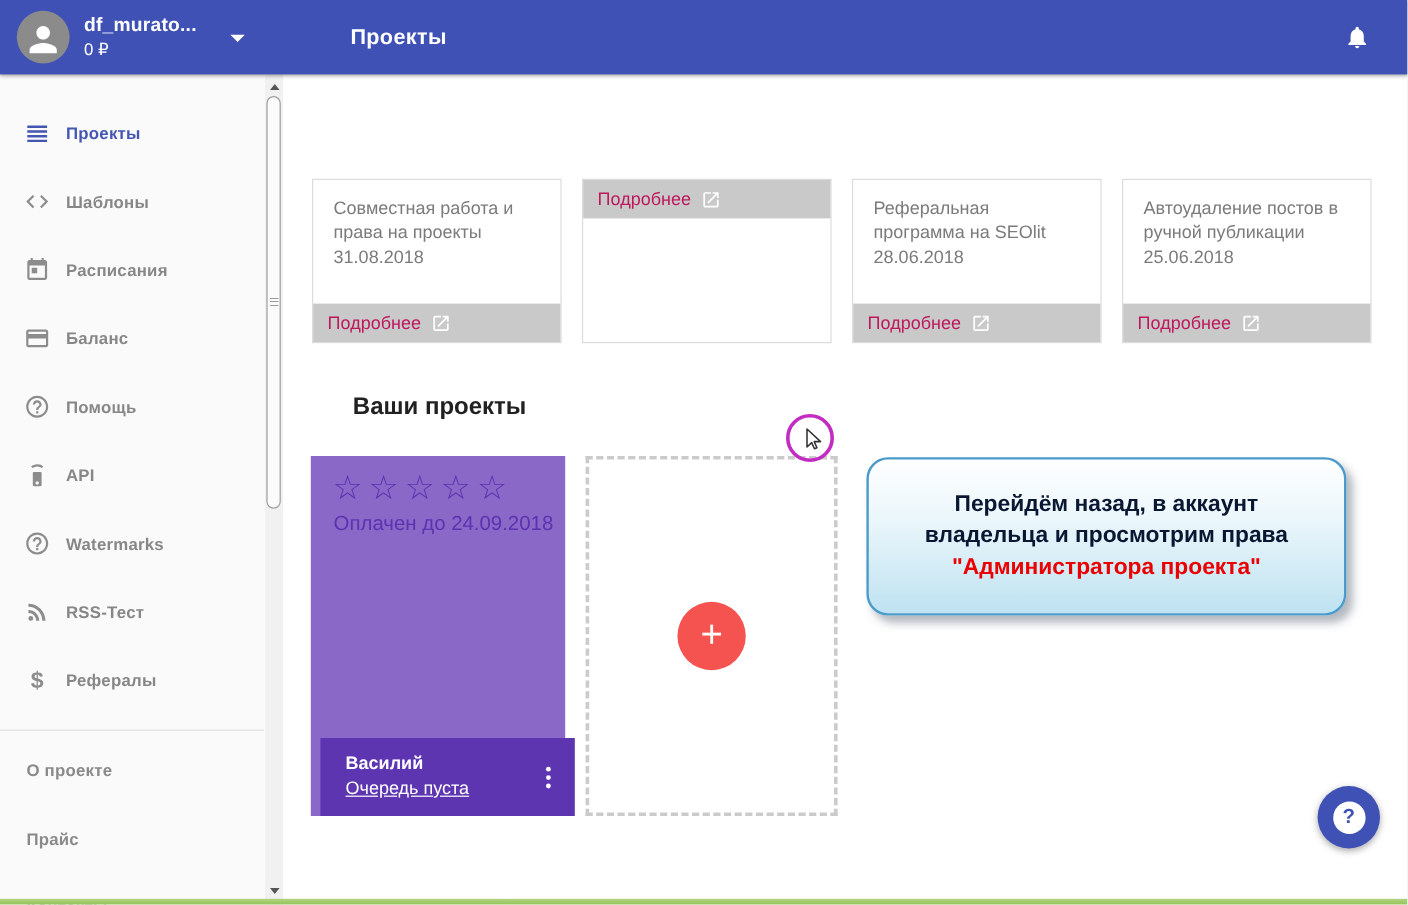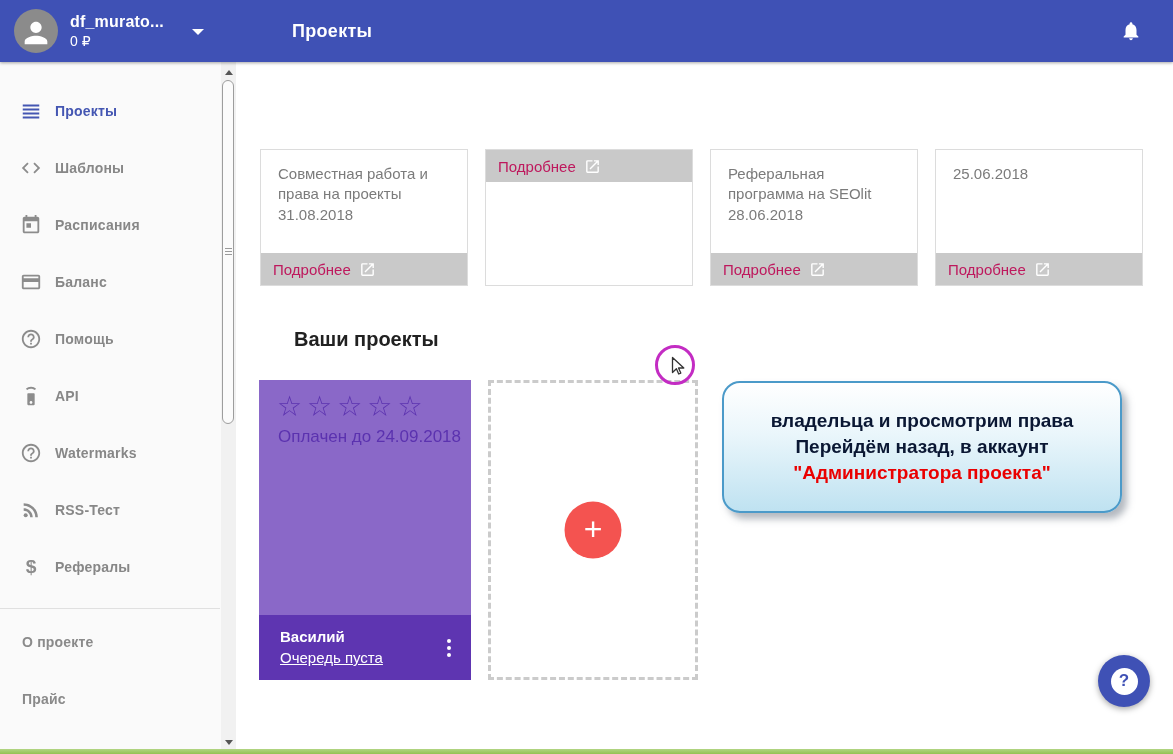--- a/index.html
+++ b/index.html
@@ -60,21 +60,21 @@
   .news-row { position:absolute; left:24px; top:87px; display:flex; gap:17px; }
   .news-card { width:208px; height:137px; background:#fff; border:1px solid #dcdcdc; display:flex; flex-direction:column; }
   .nc-body { flex:1; padding:14px 14px 4px 17px; font-size:15px; color:#7b7b7b; line-height:1.35; }
   .nc-footer { height:32px; background:#c9c9c9; color:#be185d; display:flex; align-items:center;
                padding:8px 12px; gap:8px; font-size:15px; cursor:pointer; }
 
   
   .project-card { position:absolute; left:23px; top:318px; width:212px; height:300px; background:#8a68c8; cursor:pointer; }
   .stars { padding:10px 0 0 18px; font-size:28px; color:#5b32af; letter-spacing:5px; line-height:1.2; cursor:pointer; }
   .paid { padding:3px 0 0 19px; font-size:17px; color:#5b32af; }
-  .pc-footer { position:absolute; left:0; bottom:0; width:100%; height:65px; background:#5e35b1;
+  .pc-footer { position:absolute; left:8px; bottom:0; width:100%; height:65px; background:#5e35b1;
                display:flex; align-items:center; justify-content:space-between; padding:0 14px 0 21px; }
   .pc-name { color:#fff; font-size:15px; font-weight:bold; }
   .pc-queue { display:inline-block; color:#fff; font-size:15px; text-decoration:underline; margin-top:4px; cursor:pointer; }
   .kebab { display:flex; flex-direction:column; gap:3px; padding:6px; cursor:pointer; }
   .kebab i { width:4px; height:4px; border-radius:50%; background:#fff; }
 
   
   .add-card { position:absolute; left:252px; top:318px; width:210px; height:300px; border:3px dashed #cbcbcb; background:transparent; }
   .add-btn { position:absolute; left:50%; top:50%; transform:translate(-50%,-50%); width:57px; height:57px;
              border-radius:50%; background:#f45350; border:none; color:#fff; font-size:32px; font-weight:normal;
@@ -262,20 +262,21 @@
             <span>Подробнее</span>
             <span class="ext-icon white">
               <svg viewBox="0 0 24 24">
                 <path d="M19 19H5V5h7V3H5a2 2 0 0 0-2 2v14a2 2 0 0 0 2 2h14a2 2 0 0 0 2-2v-7h-2v7zM14 3v2h3.59l-9.83 9.83 1.41 1.41L19 6.41V10h2V3h-7z"></path>
               </svg>
             </span>
           </div>
         </div>
         <div class="news-card">
           <div class="nc-body">
+            <div>Автоудаление постов в ручной публикации</div>
             <div>25.06.2018</div>
           </div>
           <div class="nc-footer">
             <span>Подробнее</span>
             <span class="ext-icon white">
               <svg viewBox="0 0 24 24">
                 <path d="M19 19H5V5h7V3H5a2 2 0 0 0-2 2v14a2 2 0 0 0 2 2h14a2 2 0 0 0 2-2v-7h-2v7zM14 3v2h3.59l-9.83 9.83 1.41 1.41L19 6.41V10h2V3h-7z"></path>
               </svg>
             </span>
           </div>
@@ -300,22 +301,22 @@
             <i></i>
           </div>
       </div>
     </div>
 
     <div class="add-card">
       <button class="add-btn">+</button>
     </div>
 
     <div class="callout">
+      <div>Перейдём назад, в аккаунт</div>
       <div>владельца и просмотрим права</div>
-      <div>Перейдём назад, в аккаунт</div>
       <div class="red">"Администратора проекта"</div>
     </div>
 
     <div class="cursor-wrap">
       <svg viewBox="0 0 24 24">
         <path d="M6.5 2.5 L6.5 17.5 L10.4 13.8 L12.7 19 L14.8 18.1 L12.5 13 L17.8 13 Z" fill="#ffffff" stroke="#333333" stroke-width="1.3" stroke-linejoin="round"></path>
       </svg>
     </div>
 
     <button class="help-fab">

